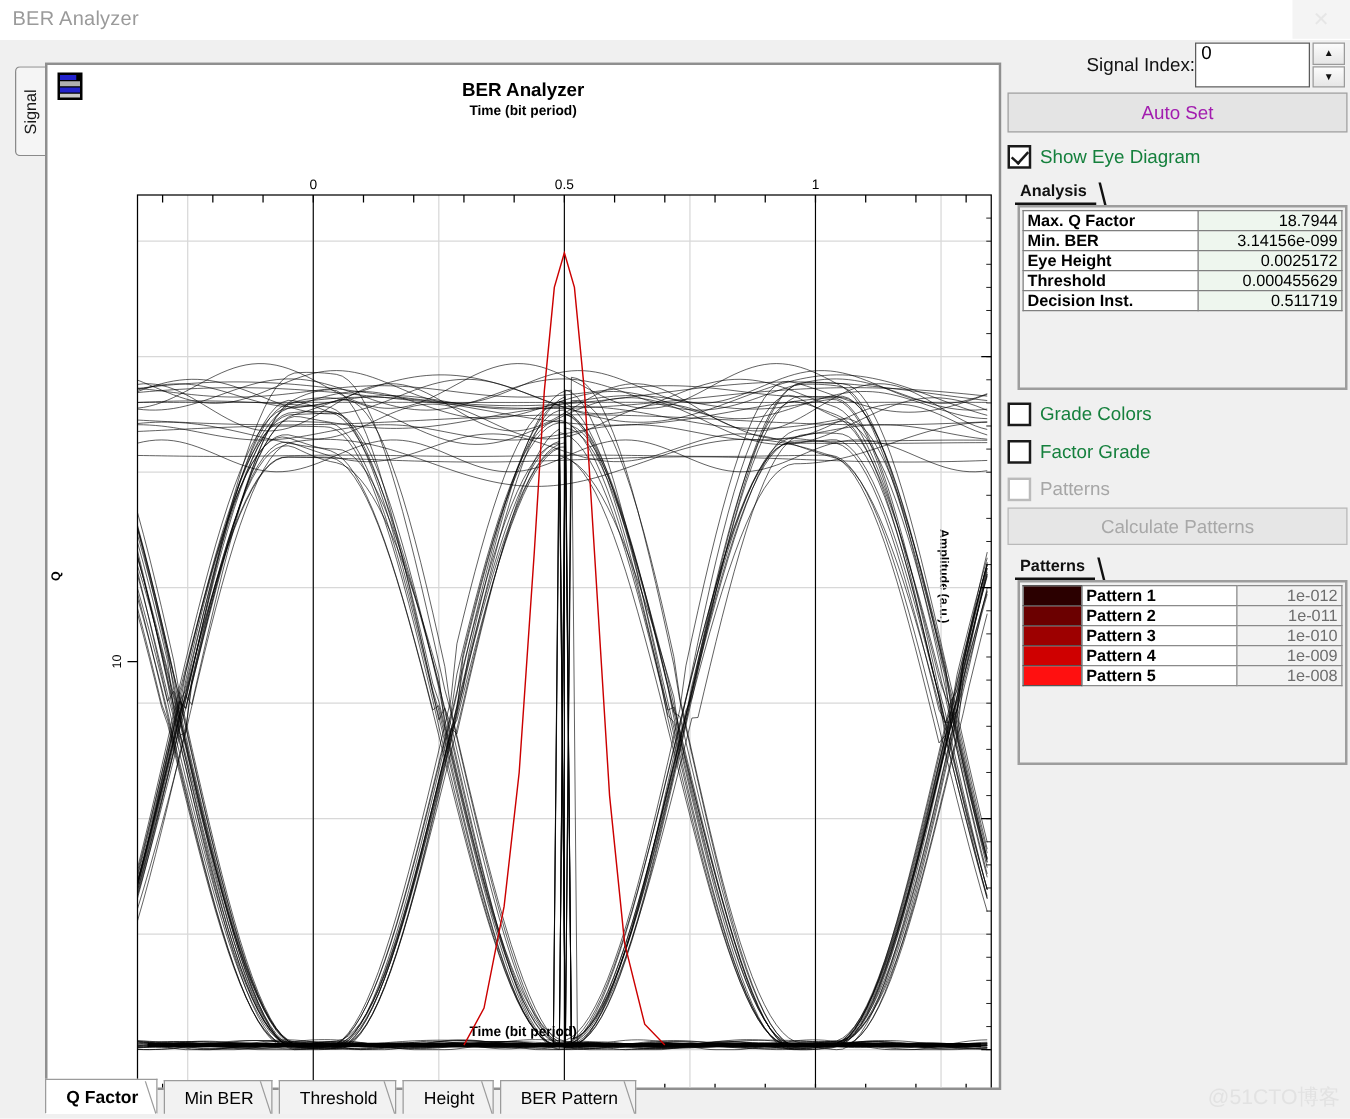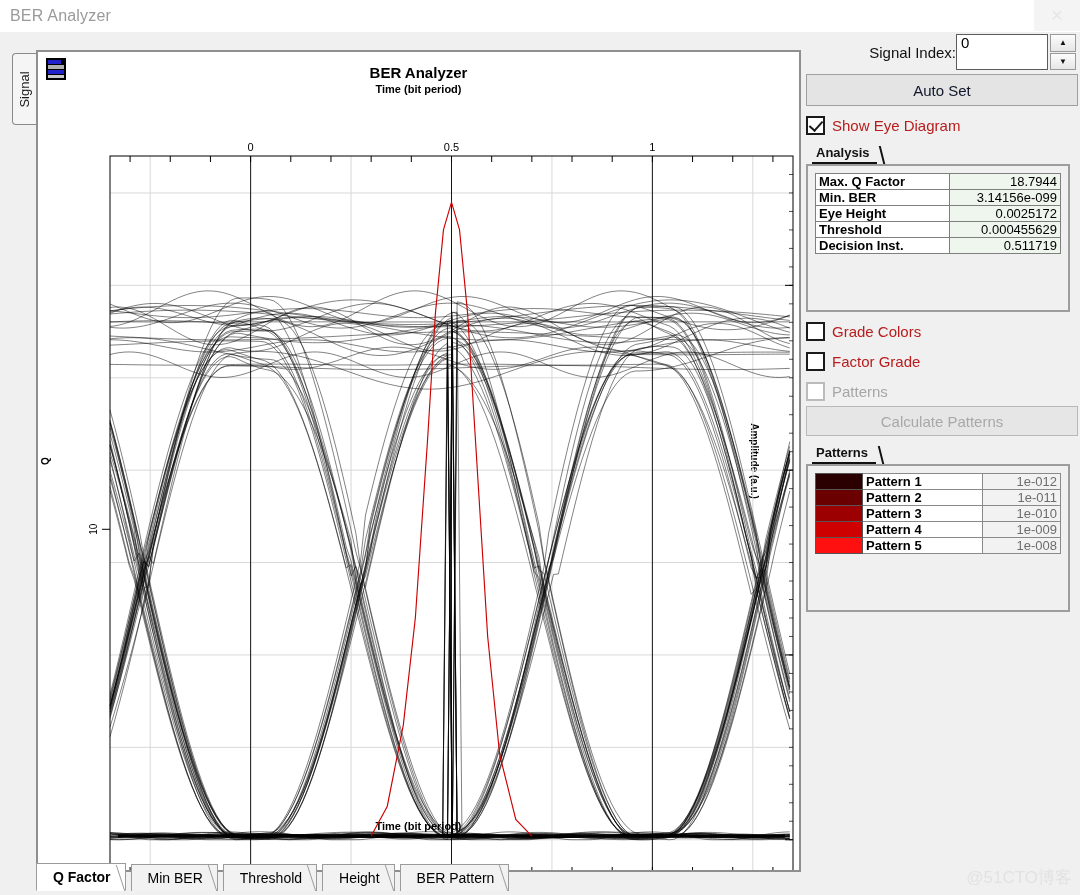--- a/index.html
+++ b/index.html
@@ -187,21 +187,21 @@
     color: #111;
   }
   .spin-btn + .spin-btn { margin-top: 1px; }
 
   #auto-set {
     margin-top: 2px;
     width: 270px; height: 30px;
     border: 1px solid #a0a0a0;
     background: #e4e4e4;
     display: flex; align-items: center; justify-content: center;
-    font-size: 15px; color: #0f172a;
+    font-size: 15px; color: #a21caf;
   }
 
   .checkrow {
     display: flex; align-items: center;
     margin-top: 8px;
     height: 22px;
   }
   .cbox {
     width: 19px; height: 19px;
     border: 2px solid #1a1a1a;
@@ -214,21 +214,21 @@
   .cbox.checked::after {
     content: "";
     position: absolute;
     left: 4px; top: 0px;
     width: 6px; height: 11px;
     border: solid #1a1a1a;
     border-width: 0 2px 2px 0;
     transform: rotate(42deg);
   }
   .cbox.disabled { border-color: #bbbbbb; }
-  .checkrow .ctext { font-size: 15px; color: #b91c1c; }
+  .checkrow .ctext { font-size: 15px; color: #15803d; }
   .checkrow.disabled .ctext { color: #a6a6a6; }
 
   
   .panel-tabrow {
     display: flex; align-items: flex-end;
     margin-top: 6px;
     height: 22px;
     padding-left: 6px;
   }
   .panel-tab {
@@ -242,21 +242,22 @@
     border-left: 2px solid #111;
     transform: skewX(14deg);
     margin-left: 4px;
   }
 
   .listbox {
     width: 264px;
     border: 2px solid #9d9d9d;
     background: #f0f0f0;
     box-sizing: border-box;
-    padding: 7px;
+    padding: 2px;
+    margin-left: 8px;
   }
   #analysis-box { height: 148px; }
   #patterns-box { height: 148px; }
 
   .ana-table { width: 100%; border-collapse: collapse; table-layout: fixed; }
   .ana-table td {
     height: 15px;
     font-size: 13px;
     font-weight: bold;
     border: 1px solid #7f7f7f;

